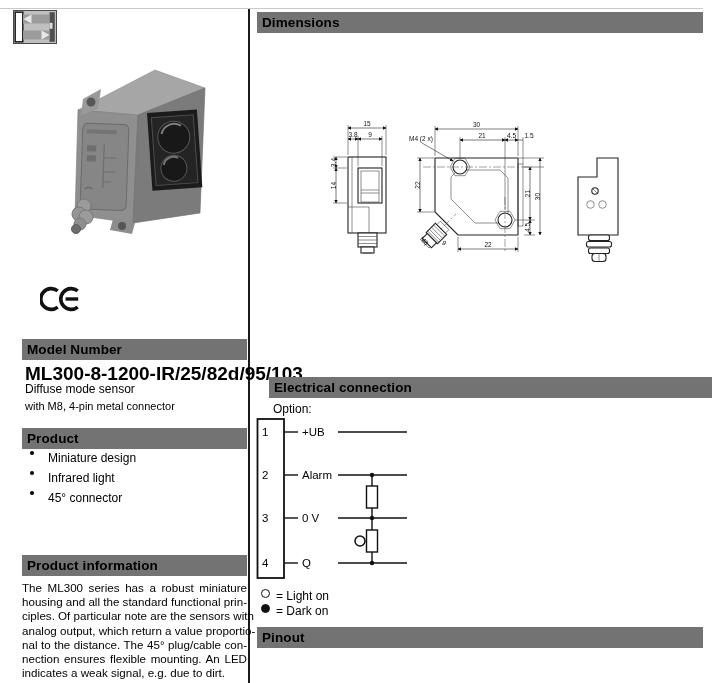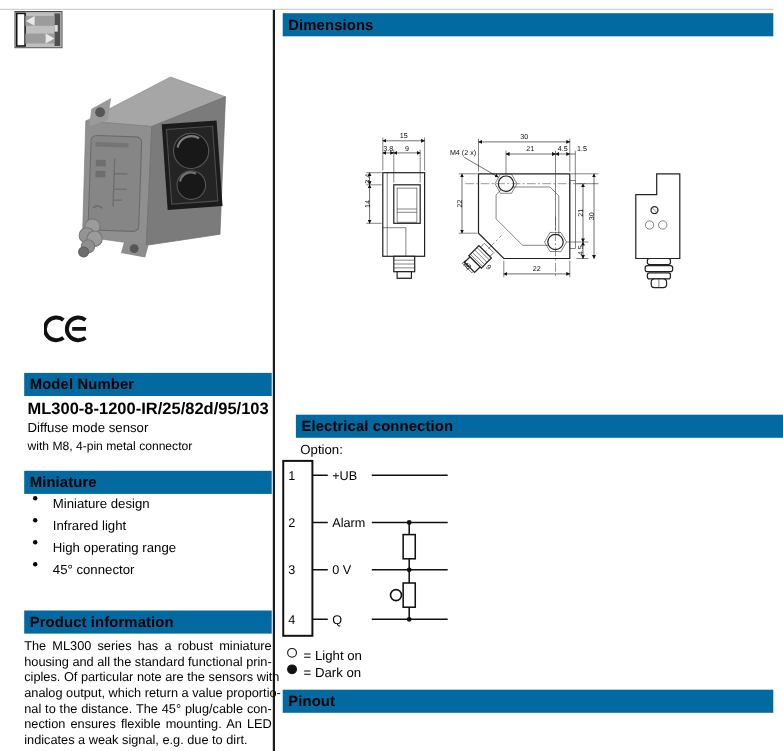--- a/index.html
+++ b/index.html
@@ -1,24 +1,24 @@
 <!DOCTYPE html>
 <html><head>
 <meta charset="utf-8">
 <style>
   html,body{margin:0;padding:0;background:#fff;}
   body{font-family:"Liberation Sans",sans-serif;color:#000;}
   #page{position:relative;width:712px;height:683px;background:#fff;overflow:hidden;}
   .abs{position:absolute;}
-  .bar{position:absolute;background:#0369a1;height:21px;line-height:21px;
+  .bar{position:absolute;background:#737373;height:21px;line-height:21px;
        font-weight:bold;font-size:13.5px;padding-left:5px;box-sizing:border-box;
        letter-spacing:.1px;}
   .hairline{position:absolute;left:0;top:8px;width:703px;height:1px;background:#c9c9c9;}
   .divider{position:absolute;left:248px;top:9px;width:2px;height:674px;background:#1b1b1b;}
-  .model-number{font-weight:bold;font-size:15px;}
+  .model-number{font-weight:bold;font-size:19px;}
   .model-sub1{font-size:12px;}
   .model-sub2{font-size:11px;}
   .feat-list{position:absolute;left:24px;top:451px;width:222px;}
   .feat-item{display:flex;height:20px;font-size:12px;}
   .dot{width:4px;height:4px;background:#000;border-radius:50%;margin:0 14px 0 6px;flex:0 0 auto;}
   .para{position:absolute;left:22px;top:581px;width:225px;font-size:11.6px;line-height:14.2px;}
   .pline{text-align:justify;text-align-last:justify;white-space:nowrap;}
   .pline.last{text-align-last:left;}
   .option-label{position:absolute;left:273px;top:402px;font-size:12px;}
   .legend{position:absolute;left:261px;top:589px;}
@@ -105,33 +105,29 @@
       <path d="M 37.7 6.9 A 10.4 10.4 0 1 0 37.7 23.1" fill="none" stroke="#111" stroke-width="3.6"></path>
       <path d="M 25.6 15 H 38.2" fill="none" stroke="#111" stroke-width="3.4"></path>
     </svg>
   </div>
 
   <div class="bar" style="left:22px;top:339px;width:225px">Model Number</div>
   <div class="abs model-number" style="left:25px;top:363px">ML300-8-1200-IR/25/82d/95/103</div>
   <div class="abs model-sub1" style="left:25px;top:382px">Diffuse mode sensor</div>
   <div class="abs model-sub2" style="left:25px;top:400px">with M8, 4-pin metal connector</div>
 
-  <div class="bar" style="left:22px;top:428px;width:225px">Miniature</div>
+  <div class="bar" style="left:22px;top:428px;width:225px">Product</div>
   <div class="feat-list">
     <div class="feat-item">
         <span class="dot"></span>
         <span>Miniature design</span>
       </div>
     <div class="feat-item">
         <span class="dot"></span>
         <span>Infrared light</span>
-      </div>
-    <div class="feat-item">
-        <span class="dot"></span>
-        <span>High operating range</span>
       </div>
     <div class="feat-item">
         <span class="dot"></span>
         <span>45° connector</span>
       </div>
   </div>
 
   <div class="bar" style="left:22px;top:555px;width:225px">Product information</div>
   <div class="para">
     <div class="pline">The ML300 series has a robust miniature</div>

